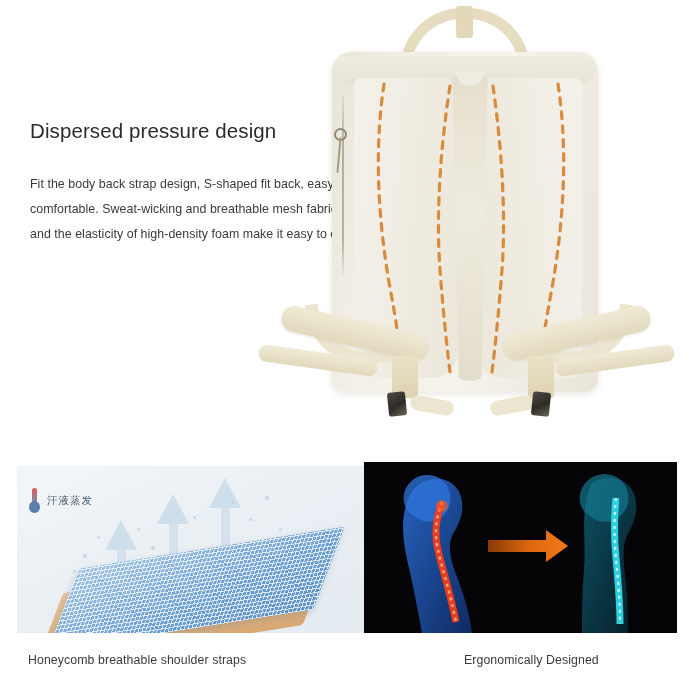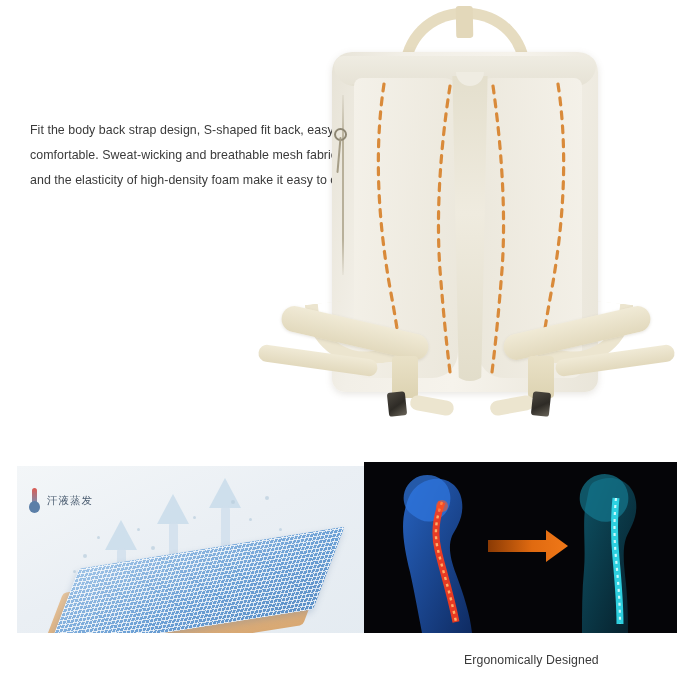--- a/index.html
+++ b/index.html
@@ -197,20 +197,21 @@
   }
   .cap-left{left:28px;top:653px;}
   .cap-right{left:464px;top:653px;}
 </style>
 </head>
 <body>
 
 <div class="page">
 
   <div class="copy">
+    <h1 class="headline">Dispersed pressure design</h1>
     <p class="body-copy">Fit the body back strap design, S-shaped fit back, easy and comfortable. Sweat-wicking and breathable mesh fabric, and the elasticity of high-density foam make it easy to carry</p>
   </div>
 
   <div class="hero">
     <div class="bp">
 
       <div class="bp-handle"></div>
       <div class="bp-handle-keeper"></div>
       <div class="bp-handle-foot-l"></div>
       <div class="bp-handle-foot-r"></div>
@@ -331,15 +332,16 @@
                  C225,30 224,24 230,20 Z" fill="url(#bodyCyan)" opacity=".9"></path>
         <path d="M216,40 C214,28 222,16 234,13 C248,9 262,18 264,32
                  C266,45 259,53 252,57 C242,62 234,60 226,54 C220,50 217,46 216,40 Z" fill="#14788f" opacity=".7"></path>
 
         <path d="M252,36 C250,56 250,76 252,96 C254,118 256,140 256,162" fill="none" stroke="#2fd8e8" stroke-width="7" opacity=".95"></path>
         <path d="M252,36 C250,56 250,76 252,96 C254,118 256,140 256,162" fill="none" stroke="#d8feff" stroke-width="2.2" opacity=".9" stroke-dasharray="3 4"></path>
       </g>
     </svg>
   </div>
 
+  <div class="caption cap-left">Honeycomb breathable shoulder straps</div>
   <div class="caption cap-right">Ergonomically Designed</div>
 
 </div>
 
 </body></html>

